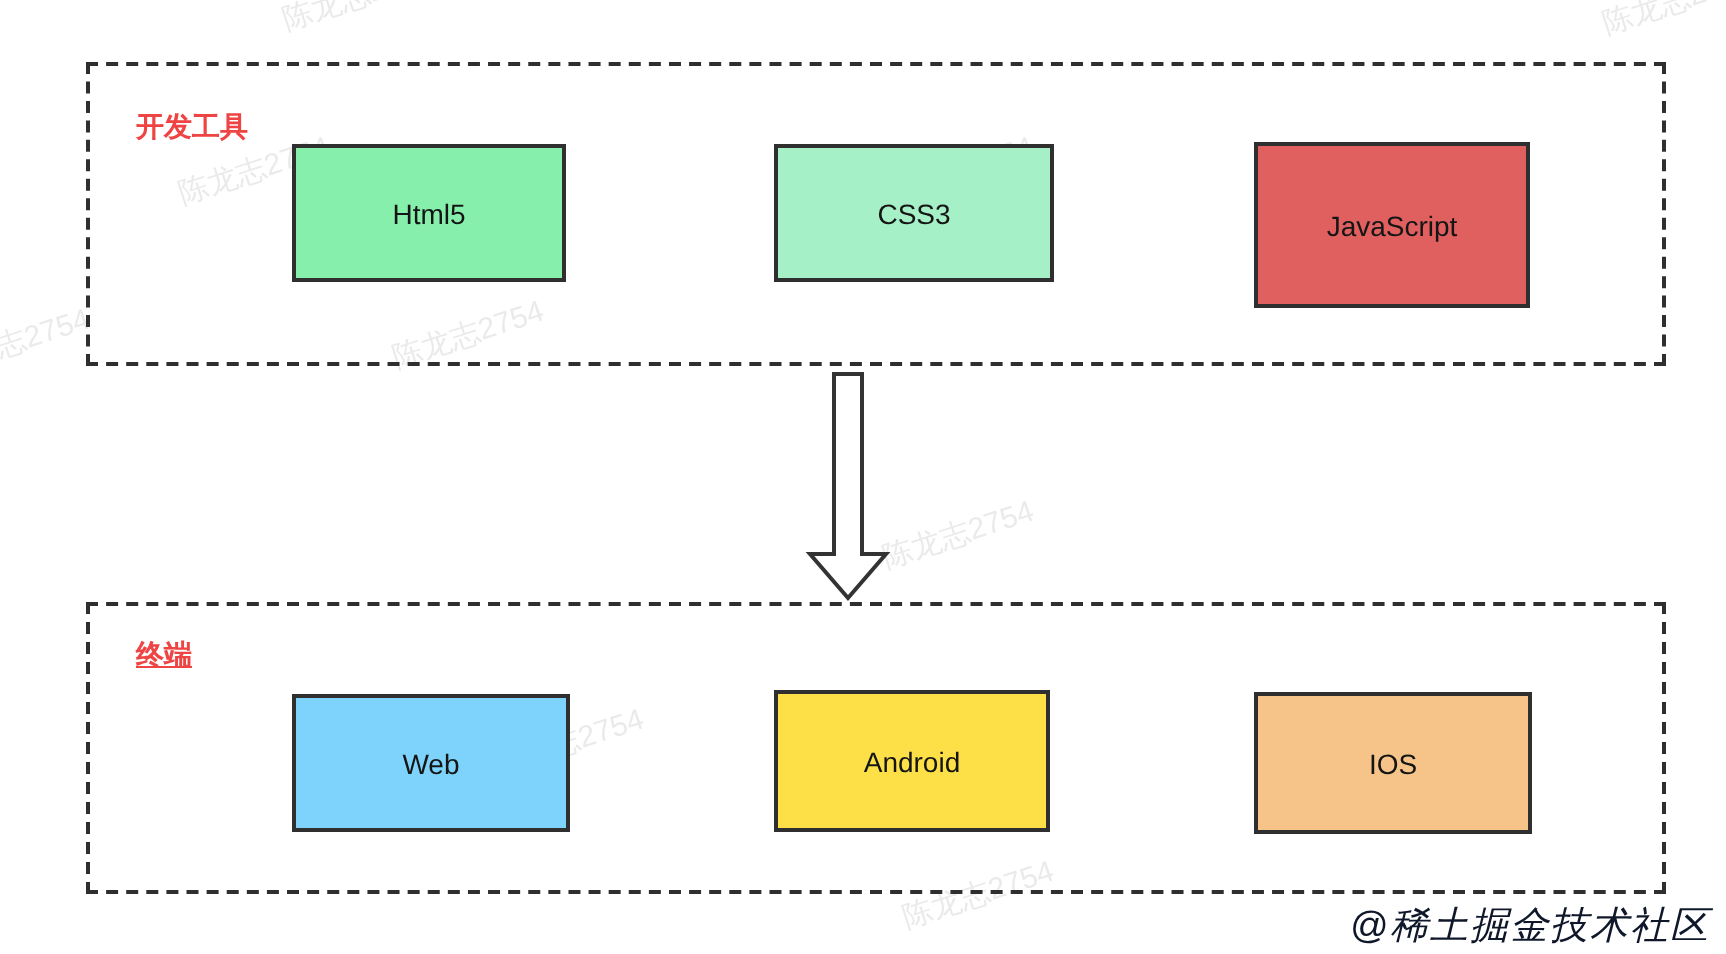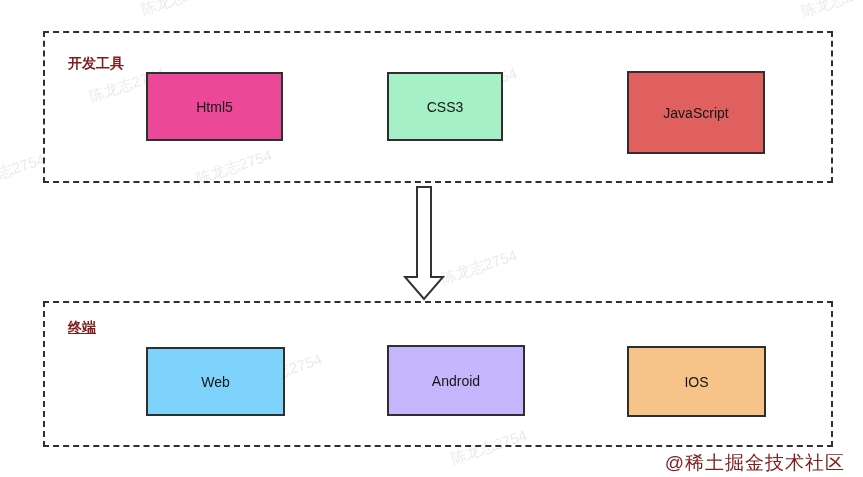--- a/index.html
+++ b/index.html
@@ -17,21 +17,21 @@
     border: 2px dashed #2f2f2f;
     background: transparent;
     box-sizing: border-box;
   }
   .group-top    { left: 43px;  top: 31px;  width: 790px; height: 152px; }
   .group-bottom { left: 43px;  top: 301px; width: 790px; height: 146px; }
   .group-label {
     position: absolute;
     font-size: 14px;
     font-weight: bold;
-    color: #7f1d1d;
+    color: #ef4444;
     white-space: nowrap;
   }
   .node {
     position: absolute;
     border: 2px solid #2f2f2f;
     box-sizing: border-box;
     display: flex;
     align-items: center;
     justify-content: center;
   }
@@ -42,26 +42,27 @@
   }
   .arrow-wrap {
     position: absolute;
     left: 398px;
     top: 185px;
     width: 52px;
     height: 118px;
   }
   .credit {
     position: absolute;
-    right: 18px;
+    right: 8px;
     bottom: 1px;
     font-size: 19px;
-    color: #7f1d1d;
+    color: #0f172a;
     letter-spacing: 1px;
     white-space: nowrap;
+    font-style: italic;
   }
   .wm {
     position: absolute;
     font-size: 15px;
     color: #c9c9c9;
     opacity: 0.38;
     transform: rotate(-18deg);
     white-space: nowrap;
     pointer-events: none;
   }
@@ -77,25 +78,25 @@
   <span class="wm" style="left:800px; top:-9px;">陈龙志2754</span>
   <span class="wm" style="left:195px; top:158px;">陈龙志2754</span>
   <span class="wm" style="left:-32px; top:162px;">陈龙志2754</span>
   <span class="wm" style="left:440px; top:258px;">陈龙志2754</span>
   <span class="wm" style="left:245px; top:362px;">陈龙志2754</span>
   <span class="wm" style="left:450px; top:438px;">陈龙志2754</span>
 
   <div class="group group-top">
     <span class="group-label" style="left:23px; top:22px;">开发工具</span>
 
-    <div class="node" style="left: 101px; top: 39px; width: 137px; height: 69px; background-color: #ec4899;">
+    <div class="node" style="left: 101px; top: 39px; width: 137px; height: 69px; background-color: #86efac;">
       <span class="node-label">Html5</span>
     </div>
 
-    <div class="node" style="left: 342px; top: 39px; width: 116px; height: 69px; background-color: rgb(165, 240, 198); align-items: center;">
+    <div class="node" style="left: 342px; top: 39px; width: 140px; height: 69px; background-color: rgb(165, 240, 198); align-items: center;">
       <span class="node-label">CSS3</span>
     </div>
 
     <div class="node" style="left: 582px; top: 38px; width: 138px; height: 83px; background-color: rgb(224, 96, 96);">
       <span class="node-label">JavaScript</span>
     </div>
   </div>
 
   <div class="arrow-wrap">
     <svg width="52" height="118" viewBox="0 0 52 118" xmlns="http://www.w3.org/2000/svg">
@@ -103,21 +104,21 @@
     </svg>
   </div>
 
   <div class="group group-bottom">
     <span class="group-label" style="left:23px; top:16px;text-decoration:underline;">终端</span>
 
     <div class="node" style="left: 101px; top: 44px; width: 139px; height: 69px; background-color: #7dd3fc;">
       <span class="node-label">Web</span>
     </div>
 
-    <div class="node" style="left: 342px; top: 42px; width: 138px; height: 71px; background-color: #c4b5fd;">
+    <div class="node" style="left: 342px; top: 42px; width: 138px; height: 71px; background-color: #fde047;">
       <span class="node-label">Android</span>
     </div>
 
     <div class="node" style="left: 582px; top: 43px; width: 139px; height: 71px; background-color: rgb(246, 196, 136);">
       <span class="node-label">IOS</span>
     </div>
   </div>
 
   <span class="credit">@稀土掘金技术社区</span>
 

